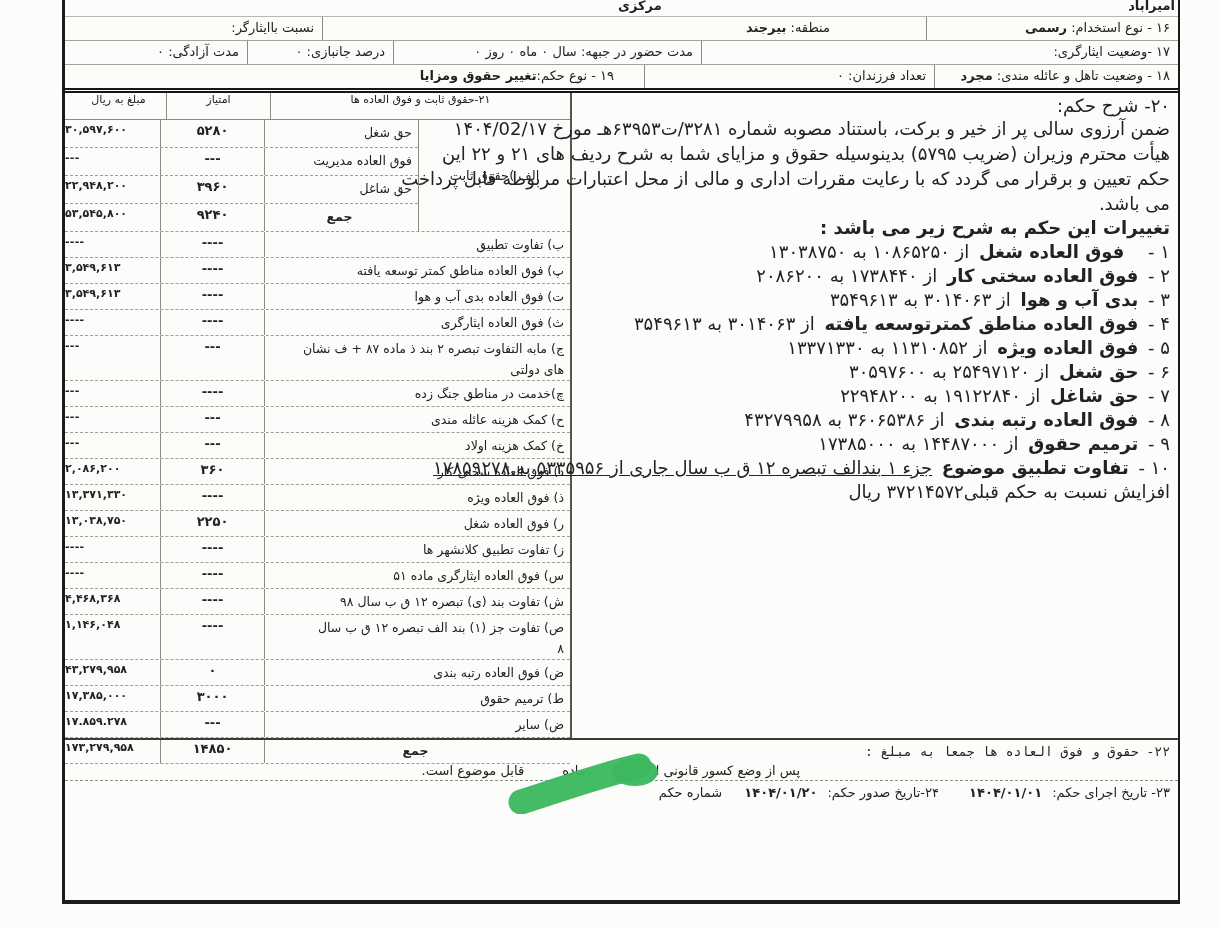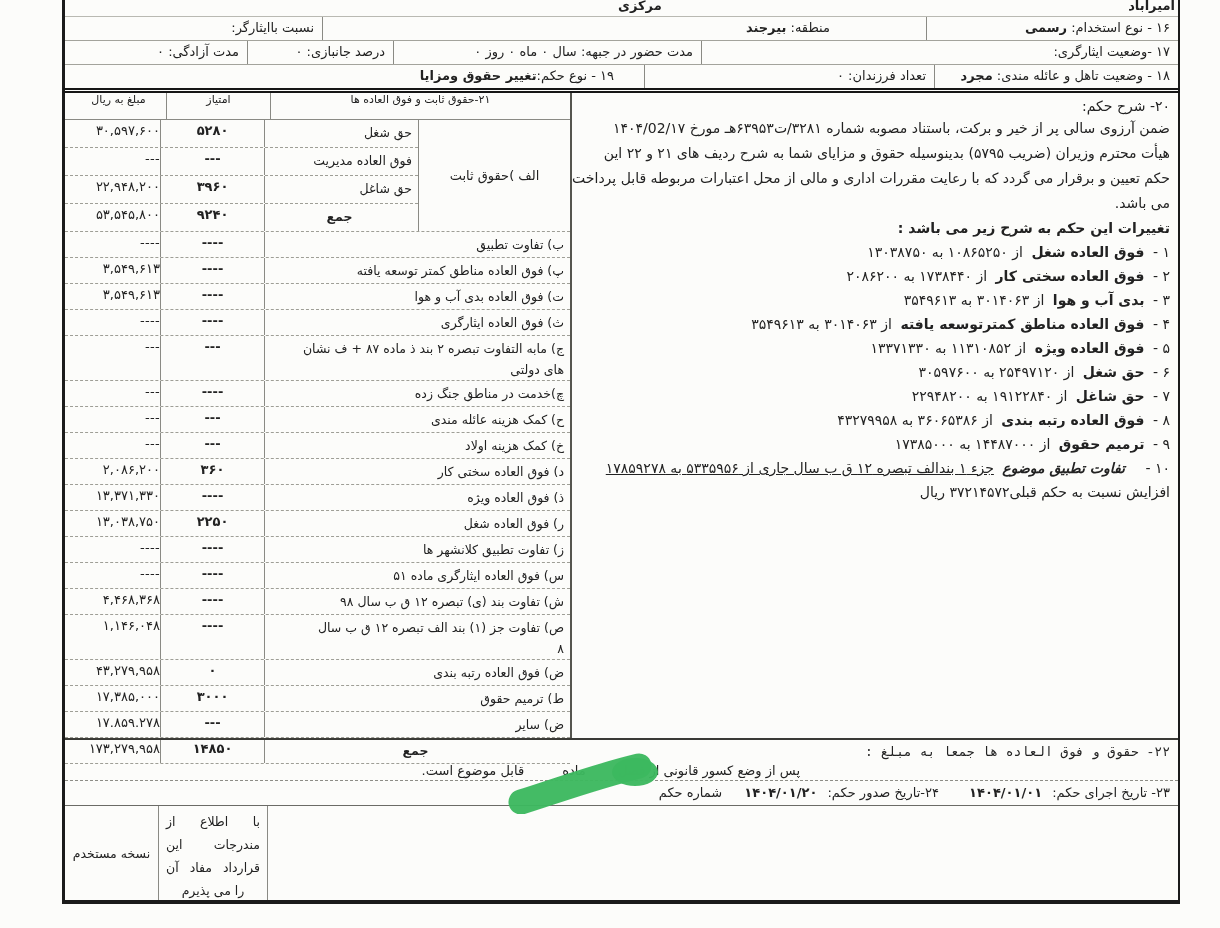--- a/index.html
+++ b/index.html
@@ -6,31 +6,31 @@
   body{font-family:"DejaVu Sans",sans-serif;color:#222;}
   .canvas{position:relative;width:1220px;height:928px;background:#fcfcfa;overflow:hidden;direction:rtl;}
   .abs{position:absolute;box-sizing:border-box;}
   .hrow{display:flex;}
   .cell{box-sizing:border-box;padding:3px 8px 0 2px;font-size:13px;white-space:nowrap;overflow:hidden;}
   .vline-r{border-left:1px solid #8a8a84;}
   .b{font-weight:bold;}
   
   .edge{background:#1b1b1b;}
   
-  .s20{padding:3px 8px 0 6px;font-size:14px;}
+  .s20{padding:3px 8px 0 6px;font-size:18px;}
   .s20 .para div{line-height:25px;white-space:nowrap;}
   .s20 .item{line-height:24px;white-space:nowrap;}
   .s20 .item .nm{font-weight:bold;}
   
   .t21 .hcell{box-sizing:border-box;font-size:11px;text-align:center;white-space:nowrap;overflow:hidden;}
   .trow{display:flex;border-bottom:1px dashed #9e9e96;min-height:25px;}
   .c-label{box-sizing:border-box;width:306px;padding:2px 6px 0 2px;font-size:12.5px;text-align:right;border-left:1px solid #8a8a84;overflow:hidden;}
   .c-label .l1,.c-label .l2{line-height:21px;}
   .c-points{box-sizing:border-box;width:104px;padding-top:3px;text-align:center;font-size:13px;font-weight:600;border-left:1px solid #8a8a84;}
-  .c-amount{box-sizing:border-box;width:95px;padding-top:3px;text-align:right;font-size:13px;font-weight:400;letter-spacing:.3px;}
+  .c-amount{box-sizing:border-box;width:95px;padding-top:3px;text-align:left;font-size:11px;font-weight:700;letter-spacing:.3px;}
   .trow.total .c-label{text-align:center;font-weight:600;}
   .grp-label{box-sizing:border-box;width:152px;border-left:1px solid #8a8a84;display:flex;align-items:center;justify-content:center;font-size:13px;}
   .grp-rows .trow .c-label{width:154px;}
   .dashedline{border-top:1px dashed #8d8d86;height:0;}
   .justify{text-align:justify;text-align-last:justify;}
 </style>
 </head>
 <body>
 
 <div class="canvas">
@@ -84,21 +84,21 @@
     <div class="para">
       <div>ضمن آرزوی سالی پر از خیر و برکت، باستناد مصوبه شماره ۳۲۸۱/ت۶۳۹۵۳هـ مورخ ۱۴۰۴/02/۱۷</div>
       <div>هیأت محترم وزیران (ضریب ۵۷۹۵) بدینوسیله حقوق و مزایای شما به شرح ردیف های ۲۱ و ۲۲ این</div>
       <div>حکم تعیین و برقرار می گردد که با رعایت مقررات اداری و مالی از محل اعتبارات مربوطه قابل پرداخت</div>
       <div>می باشد.</div>
     </div>
     <div class="b" style="line-height:24px;">تغییرات این حکم به شرح زیر می باشد :</div>
     <div>
         <div class="item">
       <span class="no">۱ -</span>
-      <span class="nm" style="margin-right:4px;">فوق العاده شغل</span>
+      <span class="nm" style="margin-right:18px;">فوق العاده شغل</span>
       <span class="tl" style="margin-right:4px;">از ۱۰۸۶۵۲۵۰ به ۱۳۰۳۸۷۵۰</span>
     </div>
         <div class="item">
       <span class="no">۲ -</span>
       <span class="nm" style="margin-right:4px;">فوق العاده سختی کار</span>
       <span class="tl" style="margin-right:4px;">از ۱۷۳۸۴۴۰ به ۲۰۸۶۲۰۰</span>
     </div>
         <div class="item">
       <span class="no">۳ -</span>
       <span class="nm" style="margin-right:4px;">بدی آب و هوا</span>
@@ -129,21 +129,21 @@
       <span class="nm" style="margin-right:4px;">فوق العاده رتبه بندی</span>
       <span class="tl" style="margin-right:4px;">از ۳۶۰۶۵۳۸۶ به ۴۳۲۷۹۹۵۸</span>
     </div>
         <div class="item">
       <span class="no">۹ -</span>
       <span class="nm" style="margin-right:4px;">ترمیم حقوق</span>
       <span class="tl" style="margin-right:4px;">از ۱۴۴۸۷۰۰۰ به ۱۷۳۸۵۰۰۰</span>
     </div>
         <div class="item">
       <span class="no">۱۰ -</span>
-      <span class="nm" style="margin-right:16px;font-style:italic;">تفاوت تطبیق موضوع</span>
+      <span class="nm" style="margin-right:4px;">تفاوت تطبیق موضوع</span>
       <span class="tl" style="margin-right:4px;text-decoration:underline;">جزء ۱ بندالف تبصره ۱۲ ق ب سال جاری از ۵۳۳۵۹۵۶ به ۱۷۸۵۹۲۷۸</span>
     </div>
       </div>
     <div class="item">افزایش نسبت به حکم قبلی۳۷۲۱۴۵۷۲ ریال</div>
   </div>
 
   <div class="abs t21" style="left:65px;top:93px;width:505px;height:645px;">
     <div class="hrow" style="height:26px;border-bottom:1px solid #8a8a84;">
       <div class="hcell vline-r" style="width:300px;">۲۱-حقوق ثابت و فوق العاده ها</div>
       <div class="hcell vline-r" style="width:104px;">امتیاز</div>
@@ -332,30 +332,20 @@
 
   <div class="abs dashedline" style="left:65px;top:780px;width:1113px;"></div>
   <div class="abs" style="left:65px;top:781px;width:1113px;height:24px;padding:4px 8px 0 0;box-sizing:border-box;font-size:13px;white-space:nowrap;">
     <span>۲۳- تاریخ اجرای حکم:</span>
     <span class="b" style="margin-right:6px;">۱۴۰۴/۰۱/۰۱</span>
     <span style="margin-right:26px;">۲۴-تاریخ صدور حکم:</span>
     <span class="b" style="margin-right:6px;">۱۴۰۴/۰۱/۲۰</span>
     <span style="margin-right:18px;">شماره حکم</span>
   </div>
 
-  <div class="abs hrow" style="left:65px;top:805px;width:1113px;height:95px;border-top:1px solid #6b6b66;">
-    <div style="box-sizing:border-box;width:911px;border-left:1px solid #8a8a84;"></div>
-    <div style="box-sizing:border-box;width:109px;border-left:1px solid #8a8a84;padding:4px 7px 0 7px;font-size:12.5px;">
-      <div class="justify" style="line-height:23px;">با اطلاع از</div>
-      <div class="justify" style="line-height:23px;">مندرجات این</div>
-      <div class="justify" style="line-height:23px;">قرارداد مفاد آن</div>
-      <div style="line-height:23px;text-align:center;">را می پذیرم</div>
-    </div>
-    <div style="box-sizing:border-box;width:93px;display:flex;align-items:center;justify-content:center;font-size:12.5px;white-space:nowrap;">نسخه مستخدم</div>
-  </div>
 
   <div class="abs edge" style="left:62px;top:900px;width:1118px;height:4px;"></div>
 
   <svg class="abs" style="left:505px;top:750px;z-index:5;" width="165" height="64" viewBox="0 0 165 64">
     <path d="M16 52 C 48 42, 92 26, 134 16" fill="none" stroke="#3cb85f" stroke-width="25" stroke-linecap="round" opacity="0.96"></path>
     <ellipse cx="130" cy="22" rx="23" ry="14" fill="#3cb85f" opacity="0.96"></ellipse>
   </svg>
 
 </div>
 

